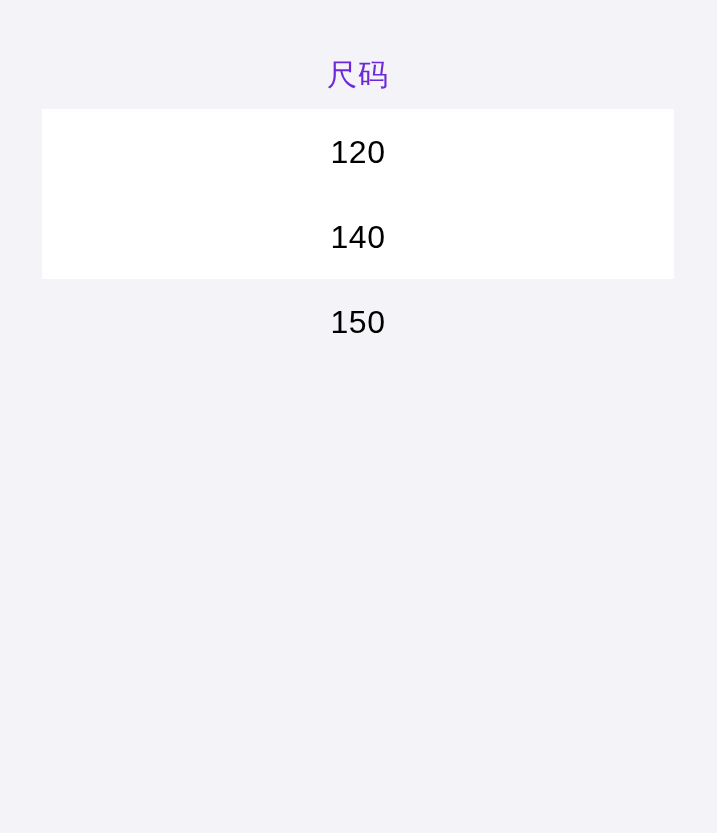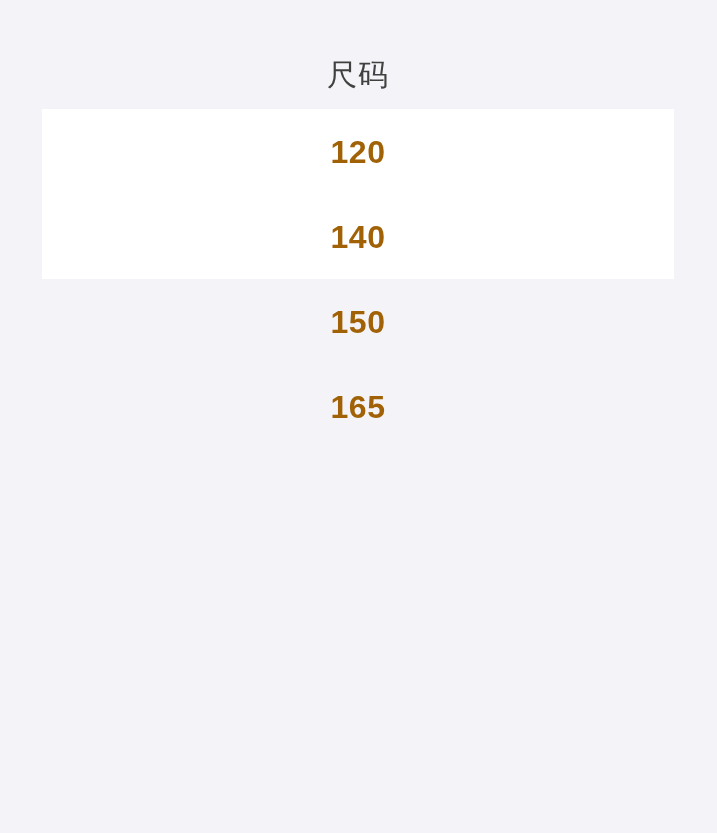--- a/index.html
+++ b/index.html
@@ -29,21 +29,21 @@
     top: 42px;
     width: 632px;
     height: 66px;
     display: flex;
     align-items: center;
     justify-content: center;
   }
   .header-cell {
     font-size: 30px;
     font-weight: 400;
-    color: #404040;
+    color: #6d28d9;
     letter-spacing: 1px;
     line-height: 1;
     text-align: left;
     white-space: nowrap;
   }
 
   
   .table-body {
     position: absolute;
     left: 42px;
@@ -61,22 +61,22 @@
   }
   .size-row.odd {
     background: #ffffff;
   }
   .size-row.even {
     background: #f4f4f8;
   }
 
   .size-cell {
     font-size: 32px;
-    font-weight: 700;
-    color: #a16207;
+    font-weight: 400;
+    color: #000000;
     line-height: 1;
     letter-spacing: 0.5px;
     white-space: nowrap;
   }
 </style>
 </head>
 <body>
 
 <div class="page">
 
@@ -93,20 +93,17 @@
 
     <div class="size-row odd">
       <div class="size-cell">140</div>
     </div>
 
     <div class="size-row even">
       <div class="size-cell">150</div>
     </div>
 
 
-    <div class="size-row even">
-      <div class="size-cell">165</div>
-    </div>
 
 
 
   </div>
 </div>
 
 </body></html>

